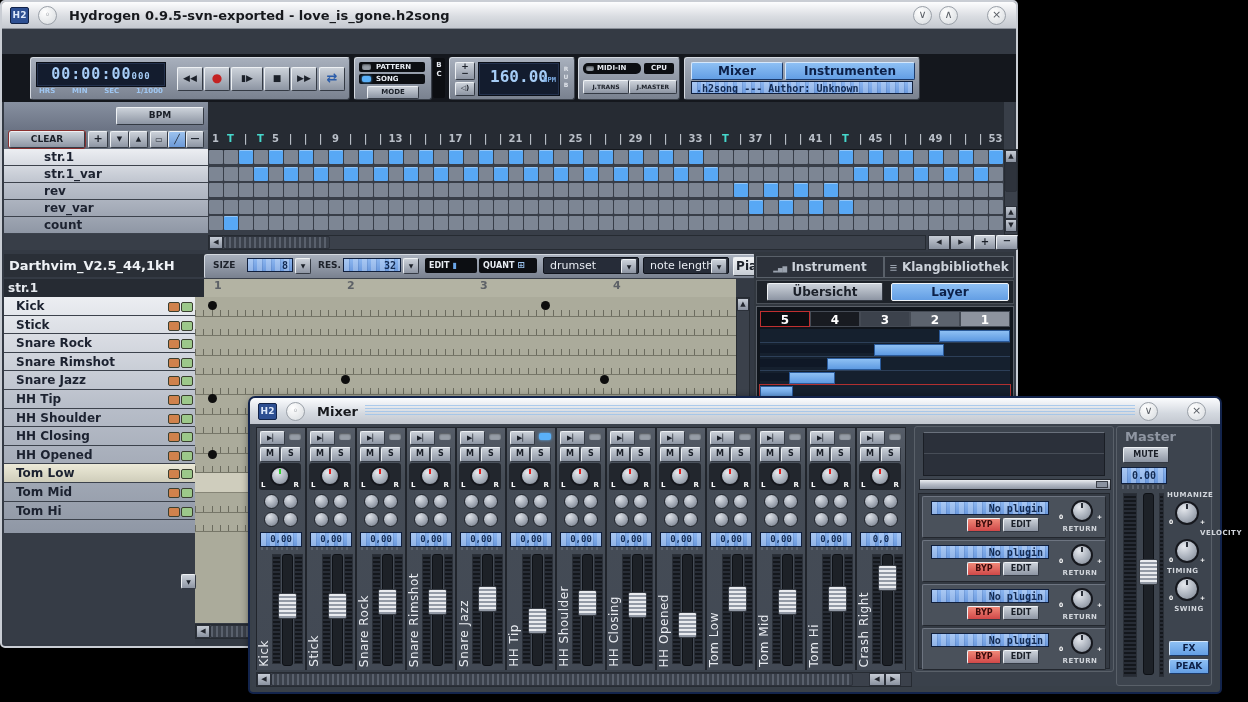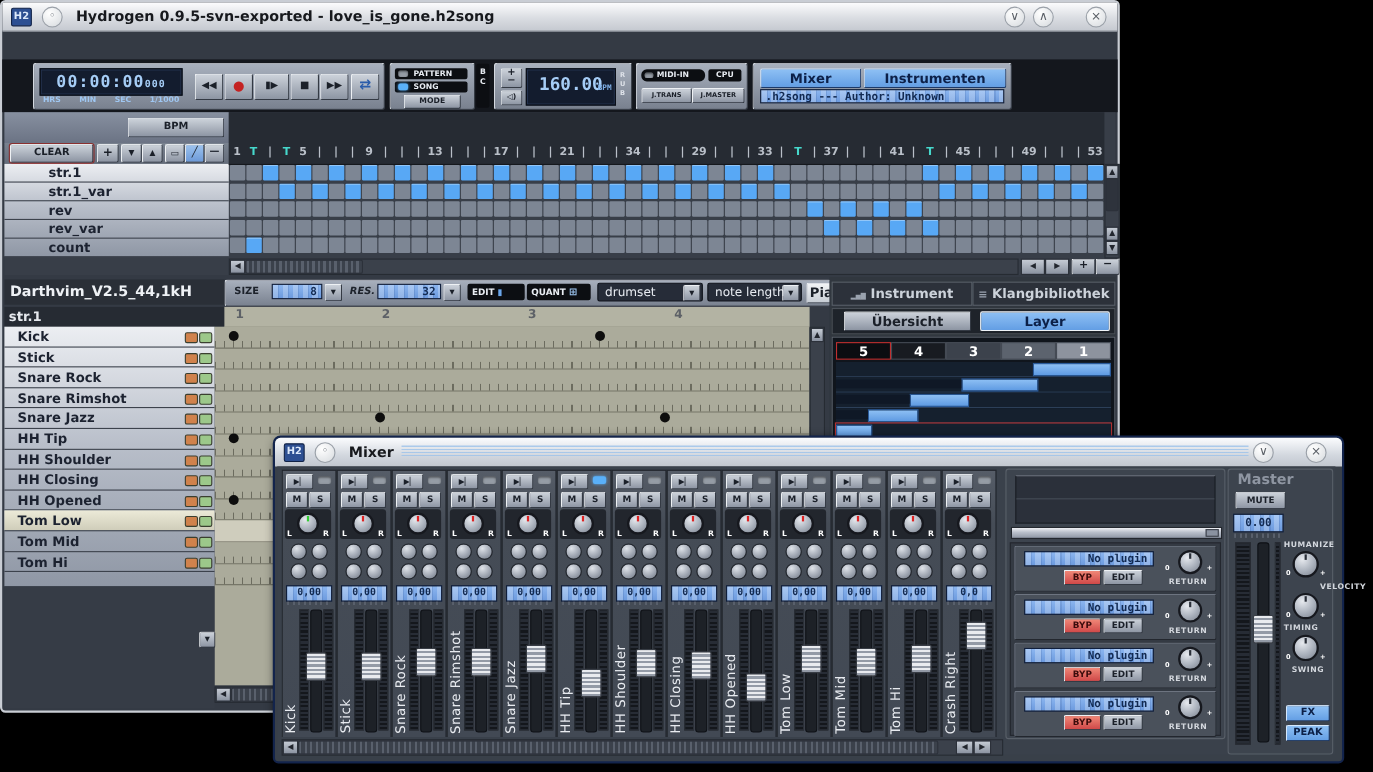--- a/index.html
+++ b/index.html
@@ -237,21 +237,21 @@
             <div class="tl-cell">|</div>
             <div class="tl-cell">|</div>
             <div class="tl-cell">17</div>
             <div class="tl-cell">|</div>
             <div class="tl-cell">|</div>
             <div class="tl-cell">|</div>
             <div class="tl-cell">21</div>
             <div class="tl-cell">|</div>
             <div class="tl-cell">|</div>
             <div class="tl-cell">|</div>
-            <div class="tl-cell">34</div>
+            <div class="tl-cell">25</div>
             <div class="tl-cell">|</div>
             <div class="tl-cell">|</div>
             <div class="tl-cell">|</div>
             <div class="tl-cell">29</div>
             <div class="tl-cell">|</div>
             <div class="tl-cell">|</div>
             <div class="tl-cell">|</div>
             <div class="tl-cell">33</div>
             <div class="tl-cell">|</div>
             <div class="tl-cell tempo">T</div>
@@ -569,21 +569,21 @@
       <div class="btn3d abs" style="left:970px;top:133px;width:20px;height:13px;font-size:10px;line-height:12px;">+</div>
       <div class="btn3d abs" style="left:992px;top:133px;width:20px;height:13px;font-size:10px;line-height:10px;">−</div>
     </div>
 
     <div class="pat-head-left">Darthvim_V2.5_44,1kH</div>
 
     <div class="panel" style="left:202px;top:252px;width:550px;height:23px;">
       <span style="position:absolute;left:8px;top:5px;font-size:9px;font-weight:bold;color:#1d222b;">SIZE</span>
       <div class="lcd-blue" style="position:absolute;left:42px;top:3px;width:46px;height:14px;font-size:10px;text-align:right;line-height:14px;padding-right:4px;box-sizing:border-box;">8</div>
       <div class="btn3d" style="position:absolute;left:90px;top:3px;width:14px;height:14px;font-size:6px;line-height:14px;">▼</div>
-      <span style="position:absolute;left:113px;top:5px;font-size:9px;font-weight:bold;color:#1d222b;font-style:italic;">RES.</span>
+      <span style="position:absolute;left:113px;top:5px;font-size:9px;font-weight:bold;color:#1d222b;">RES.</span>
       <div class="lcd-blue" style="position:absolute;left:138px;top:3px;width:58px;height:14px;font-size:10px;text-align:right;line-height:14px;padding-right:4px;box-sizing:border-box;">32</div>
       <div class="btn3d" style="position:absolute;left:198px;top:3px;width:14px;height:14px;font-size:6px;line-height:14px;">▼</div>
       <div class="blk" style="position:absolute;left:220px;top:3px;width:52px;height:15px;font-size:8px;font-weight:bold;line-height:15px;padding-left:4px;box-sizing:border-box;">
         <span>EDIT</span>
         <span style="color:#6aa6ea;font-size:8px;">▮</span>
       </div>
       <div class="blk" style="position:absolute;left:274px;top:3px;width:58px;height:15px;font-size:8px;font-weight:bold;line-height:15px;padding-left:4px;box-sizing:border-box;">
         <span>QUANT</span>
         <span style="color:#9cc4f0;font-size:9px;">⊞</span>
       </div>

